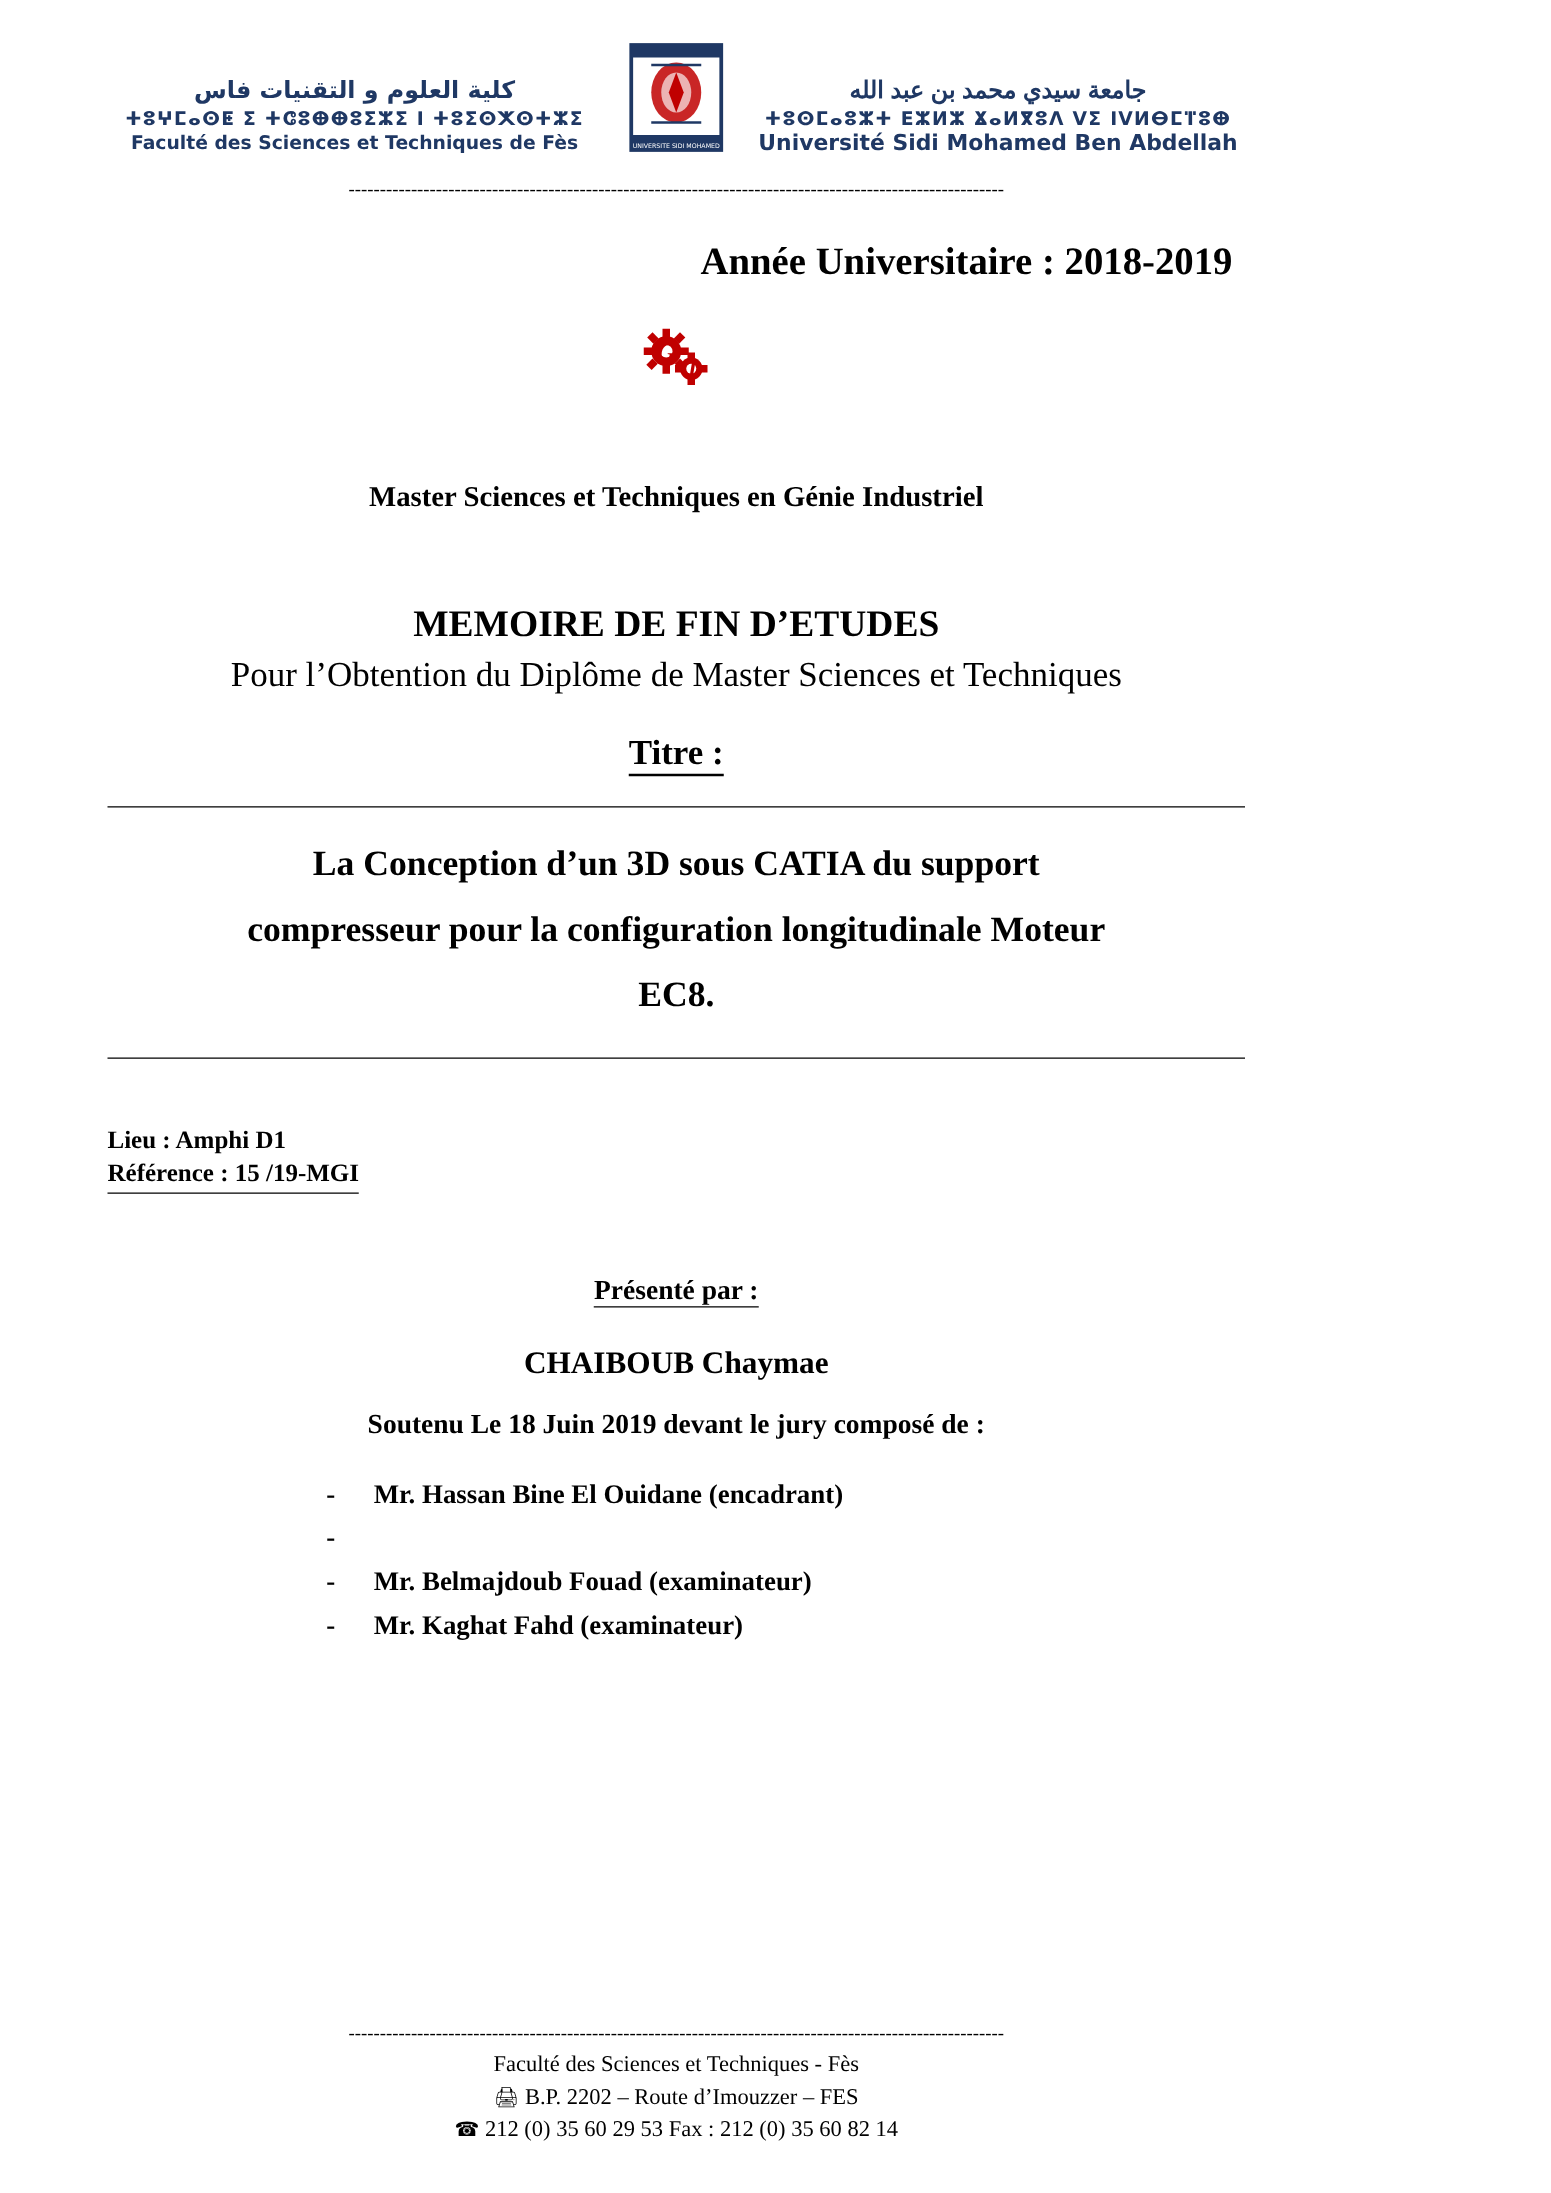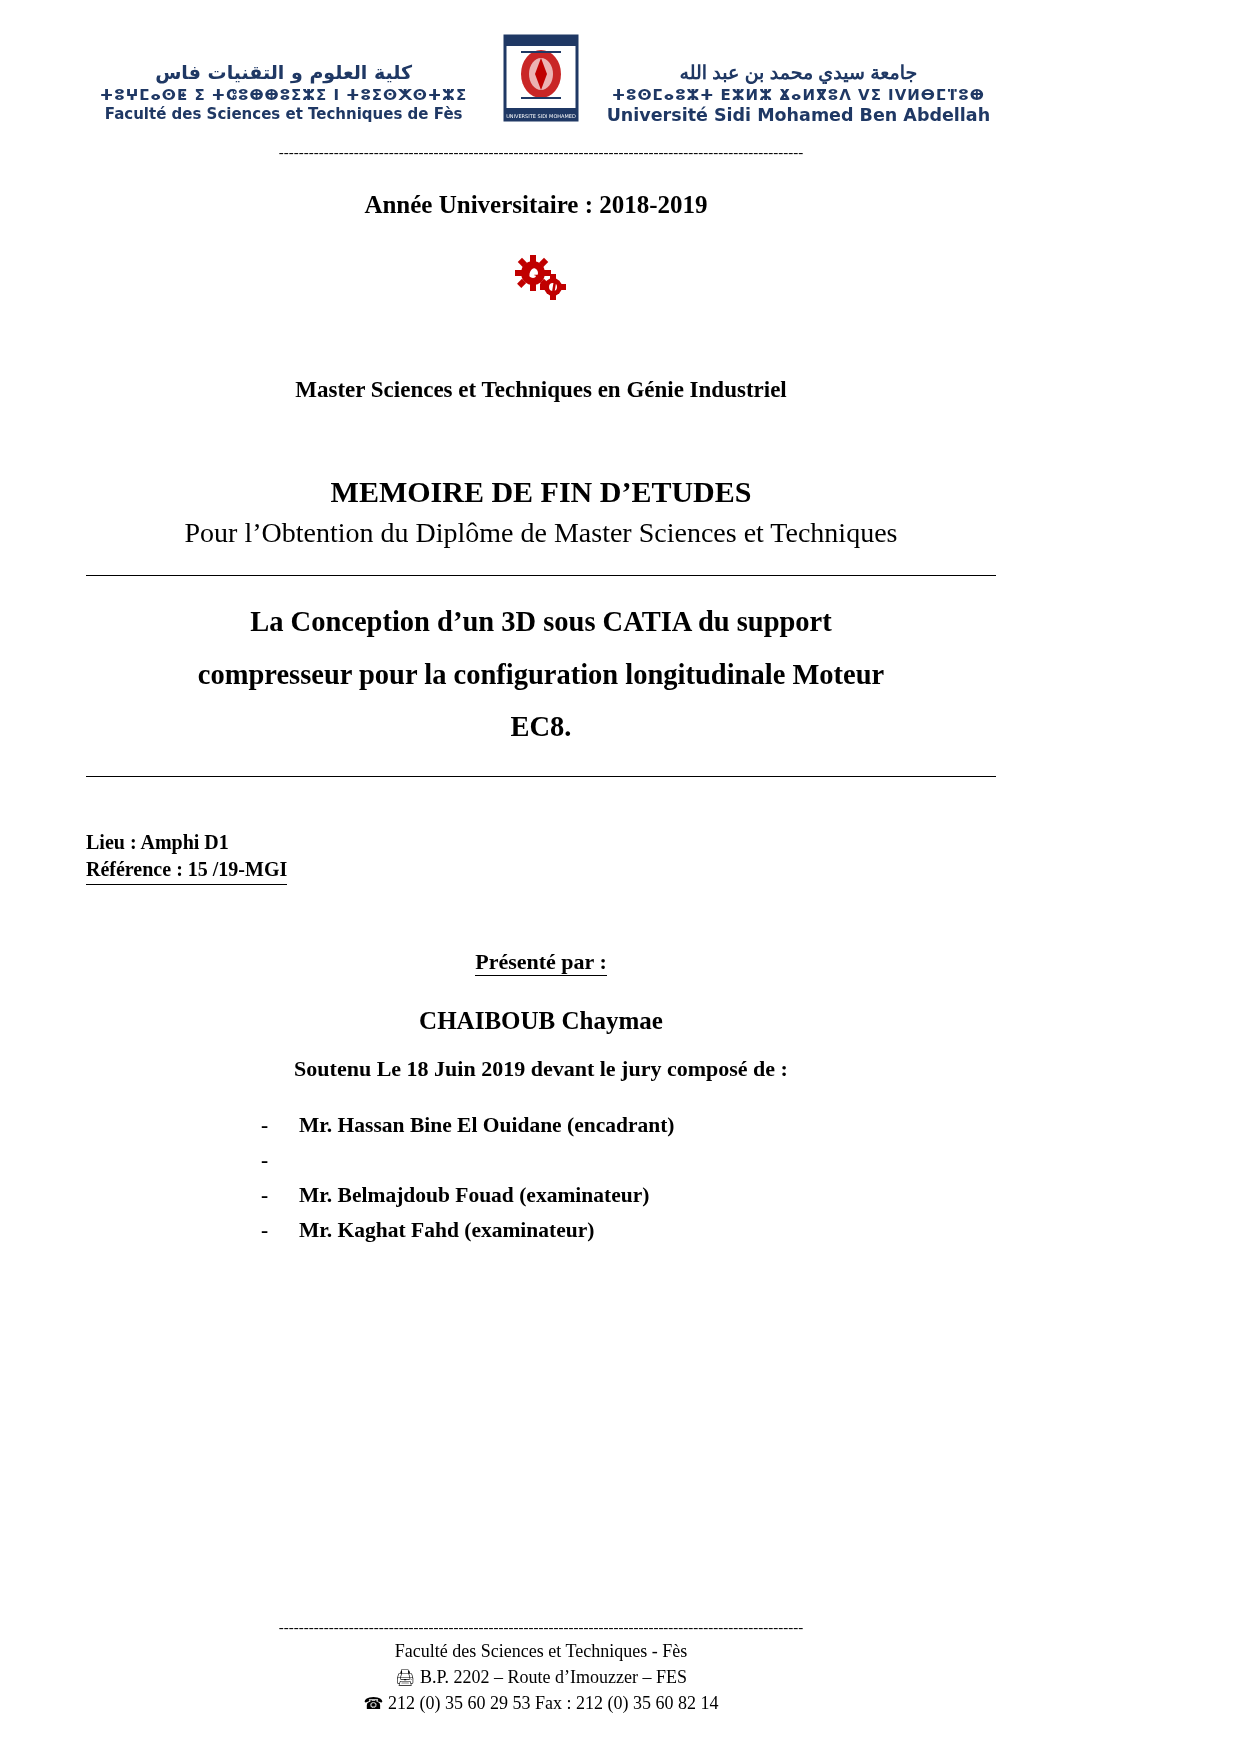--- a/index.html
+++ b/index.html
@@ -102,22 +102,22 @@
     font-size: 15px;
     color: #000;
     letter-spacing: 0px;
     white-space: nowrap;
     overflow: hidden;
     margin-top: 6px;
   }
 
   
   .year {
-    text-align: center;
-    font-size: 25px;
+    text-align: right;
+    font-size: 31px;
     font-weight: bold;
     margin-top: 30px;
     padding-right: 10px;
   }
   .gi-logo-wrap {
     display: flex;
     justify-content: center;
     margin-top: 28px;
   }
   .gi-logo {
@@ -310,20 +310,21 @@
         <text x="48" y="46" font-family="Liberation Serif, serif" font-style="italic" font-weight="bold" font-size="18" fill="#C00000" text-anchor="middle">I</text>
       </svg>
     </div>
   </div>
 
   <div class="master-line">Master Sciences et Techniques en Génie Industriel</div>
 
   <div class="memoire">MEMOIRE DE FIN D’ETUDES</div>
   <div class="pour">Pour l’Obtention du Diplôme de Master Sciences et Techniques</div>
 
+  <div class="titre"><span>Titre :</span></div>
 
   <div class="title-box">
     <p>La Conception d’un 3D sous CATIA du support</p>
     <p>compresseur pour la configuration longitudinale Moteur</p>
     <p>EC8.</p>
   </div>
 
   <div class="lieu-block">
     <div>Lieu : Amphi D1</div>
     <div><span class="ref">Référence : 15 /19-MGI</span></div>

